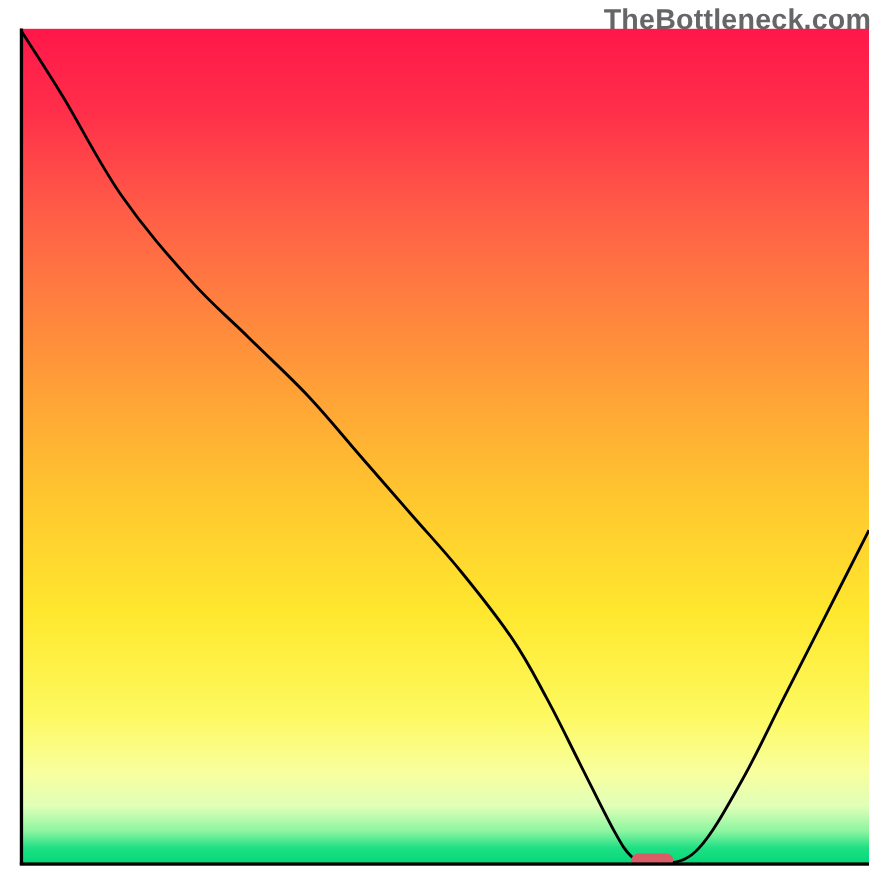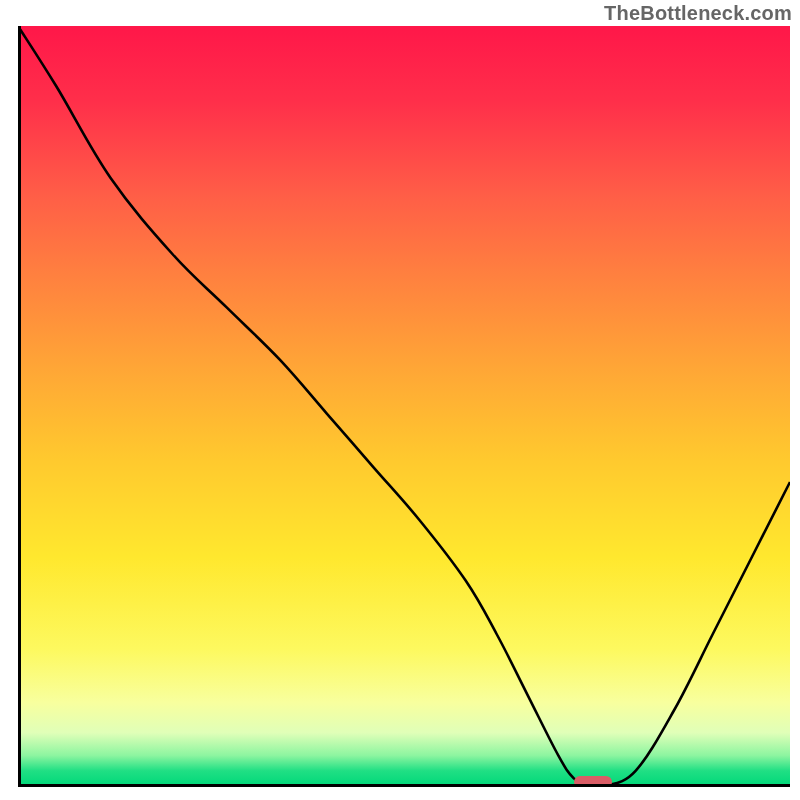--- a/index.html
+++ b/index.html
@@ -12,21 +12,21 @@
   }
   .container {
     position: relative;
     width: 800px;
     height: 800px;
   }
   .watermark {
     position: absolute;
     top: 2px;
     right: 8px;
-    font-size: 20px;
+    font-size: 26px;
     font-weight: 600;
     color: #666666;
     letter-spacing: 0.2px;
   }
   .plot-area {
     position: absolute;
     left: 18px;
     top: 26px;
     width: 772px;
     height: 760px;

